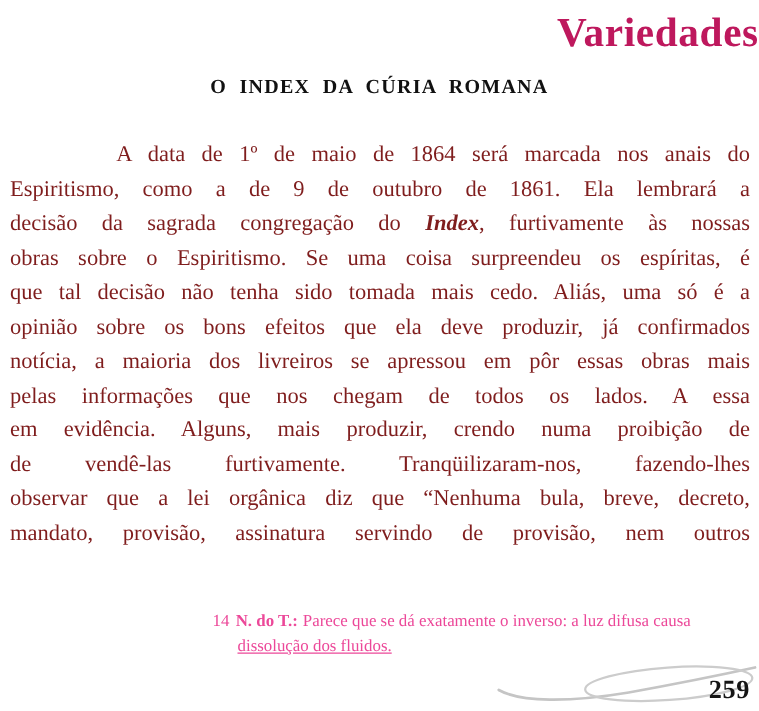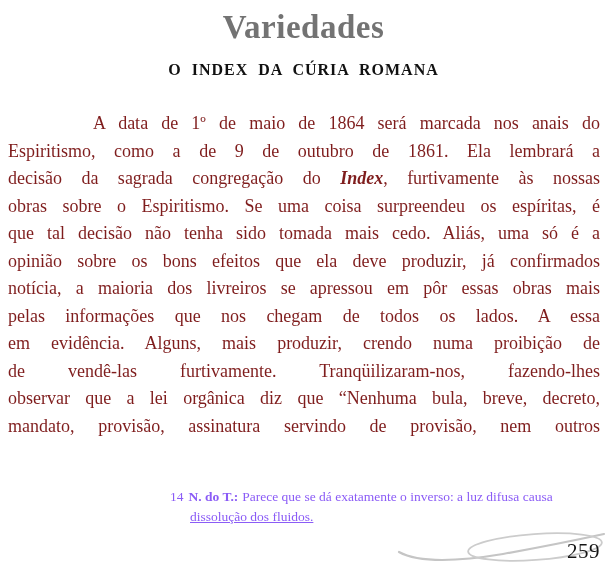--- a/index.html
+++ b/index.html
@@ -8,25 +8,25 @@
     width: 607px;
     height: 569px;
     background: #ffffff;
     overflow: hidden;
     font-family: "Liberation Serif", "DejaVu Serif", serif;
     color: #1c1c1c;
   }
   .title {
     position: absolute;
     top: 6px; left: 0; right: 0;
-    text-align: center;
+    text-align: right;
     font-size: 33px;
     font-weight: bold;
     letter-spacing: 0.5px;
-    color: #737373;
+    color: #be185d;
     line-height: 42px;
   }
   .subtitle {
     position: absolute;
     top: 60px; left: 0; right: 0;
     text-align: center;
     font-size: 16px;
     font-weight: bold;
     letter-spacing: 1px;
     word-spacing: 5px;
@@ -48,35 +48,35 @@
     overflow: hidden;
     white-space: nowrap;
   }
   .line.indent { padding-left: 85px; }
   .line i { font-style: italic; font-weight: bold; }
   .footnote {
     position: absolute;
     top: 487px; left: 170px; right: 19px;
     font-size: 13.5px;
     line-height: 19.5px;
-    color: #8b5cf6;
+    color: #ec4899;
   }
   .fn-label { font-weight: bold; margin: 0 4px 0 5px; }
   .fn-line2 { padding-left: 20px; text-decoration: underline; }
   .flourish-wrap {
     position: absolute;
     right: 0; bottom: 3px;
     width: 212px; height: 40px;
   }
   .flourish { position: absolute; left: 0; top: 0; }
   .page-number {
     position: absolute;
     right: 7px; bottom: 2px;
     font-size: 21px;
-    font-weight: normal;
+    font-weight: bold;
     color: #151515;
     letter-spacing: 0.5px;
     margin-top: 33px;
   }
 </style>
 </head>
 <body>
 
 <div class="page">
 

